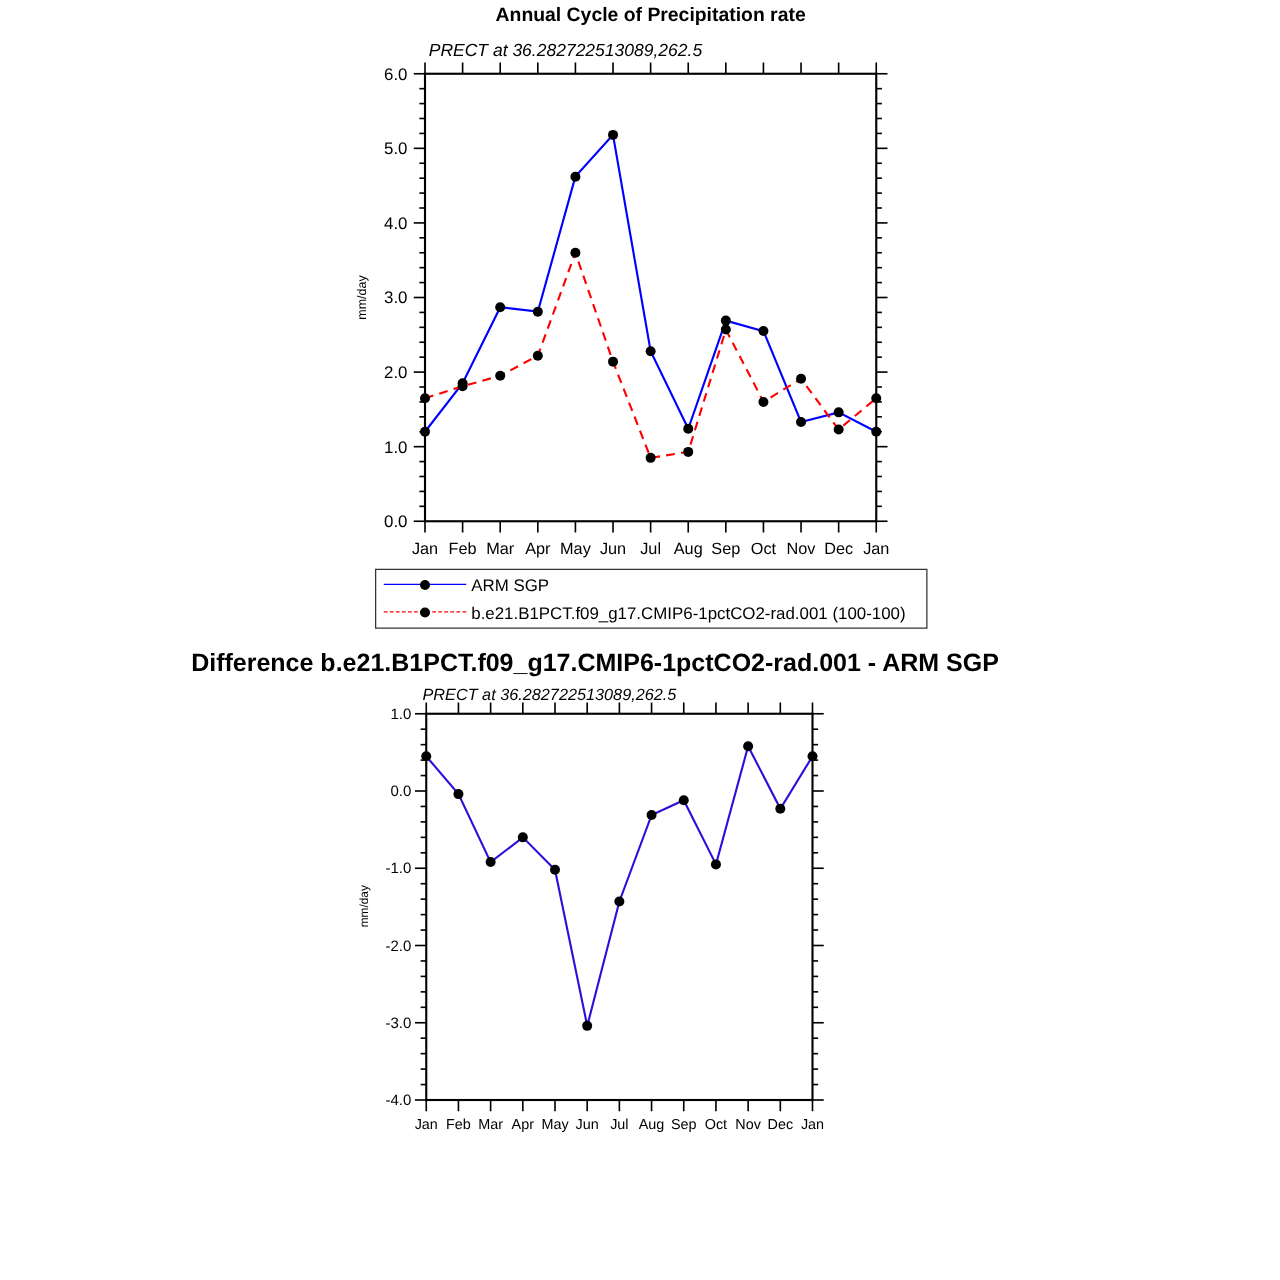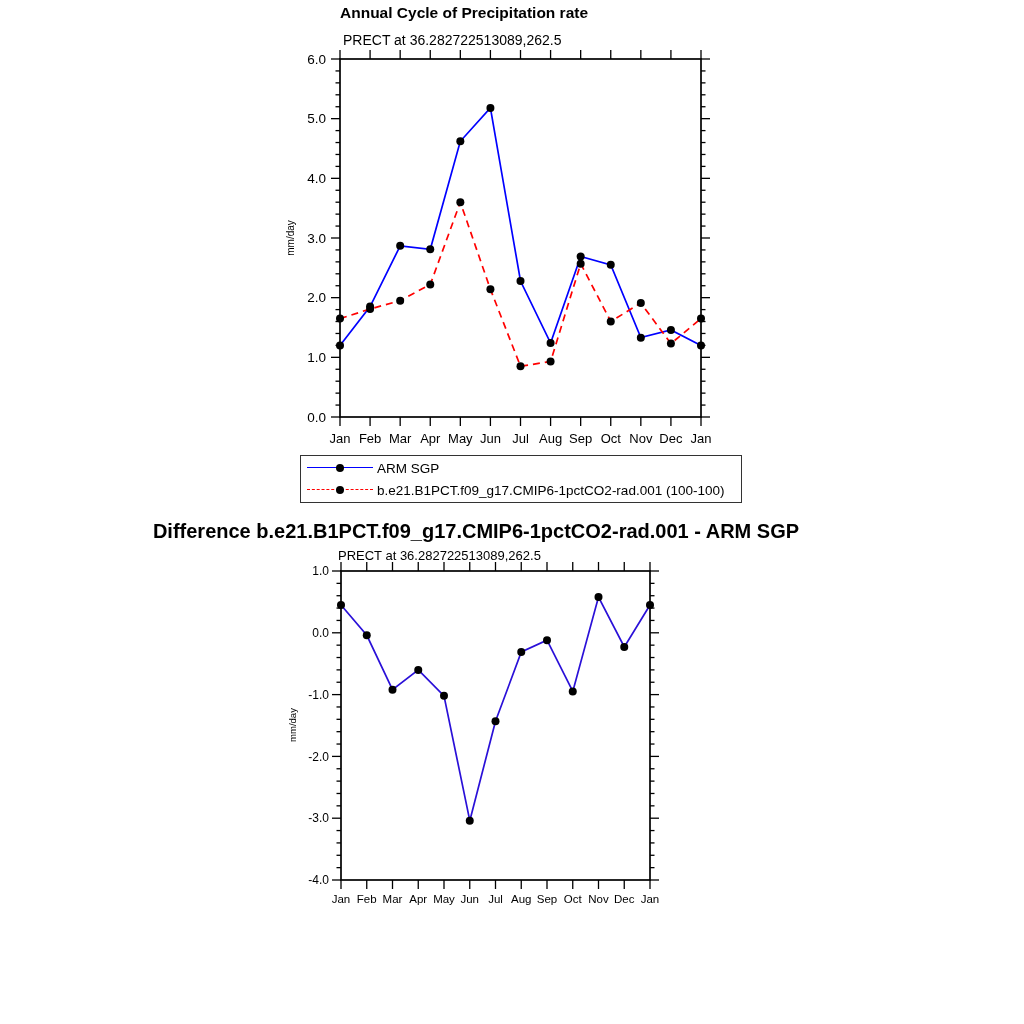--- a/index.html
+++ b/index.html
@@ -17,24 +17,25 @@
   }
   #plot-svg {
     position: absolute;
     left: 0; top: 0;
     width: 1024px; height: 1024px;
   }
   .abs { position: absolute; color: #000; white-space: nowrap; }
   .chart-title {
     font-weight: bold;
     font-size: 15.5px;
-    text-align: left;
+    text-align: center;
   }
   .chart-subtitle {
     font-size: 14px;
+    font-style: italic;
   }
   .ylab-wrap {
     position: absolute;
     width: 0; height: 0;
   }
   .ylab {
     position: absolute;
     transform: translate(-50%, -50%) rotate(-90deg);
     font-size: 10px;
     color: #000;

